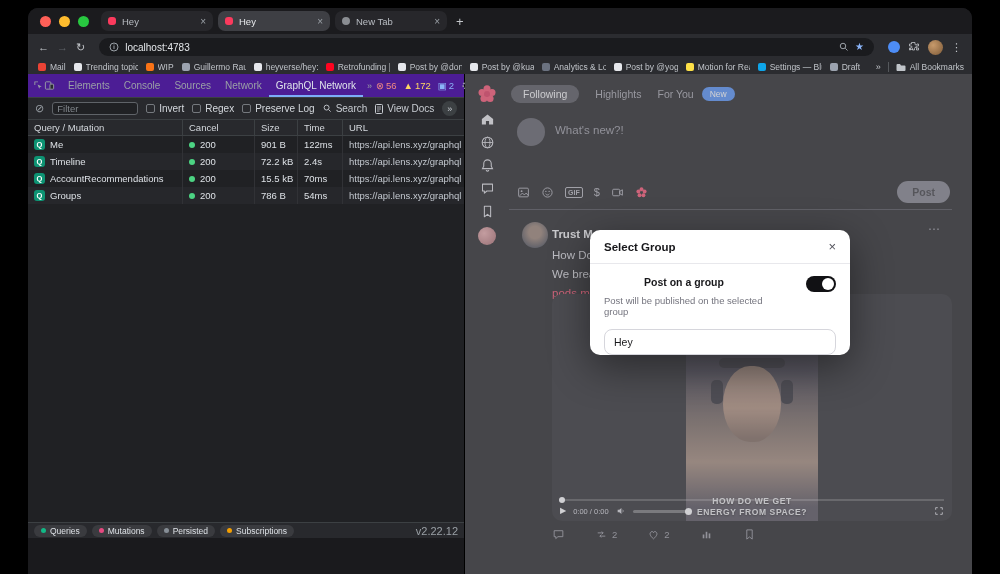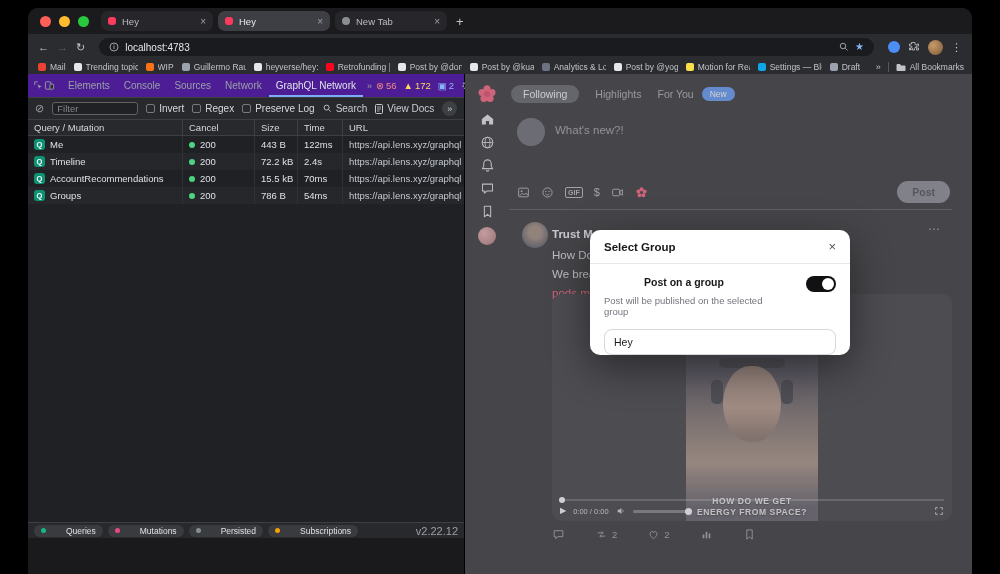--- a/index.html
+++ b/index.html
@@ -80,21 +80,21 @@
   .c-qm{width:155px;}.c-status{width:72px;}.c-size{width:43px;}.c-time{width:45px;}
   .c-url{flex:1;border-right:none;}
   .dt-row{height:17px;flex:none;display:flex;align-items:center;font-size:9.5px;color:#dde1e6;background:#202124;}
   .dt-row.alt{background:#26272b;}
   .dt-row .c{border-right:1px solid #313236;}
   .dt-row .c-url{border-right:none;color:#c3c8cf;}
   .qb{width:11px;height:11px;border-radius:3px;background:#0d9373;color:#fff;font-size:7.5px;font-weight:bold;display:flex;align-items:center;justify-content:center;margin-right:5px;flex:none;}
   .gd{width:6px;height:6px;border-radius:50%;background:#4cd483;margin-right:5px;flex:none;}
   .dt-fill{flex:1;background:#202124;}
   .dt-footer{height:16px;flex:none;display:flex;align-items:center;gap:5px;padding:0 6px;background:#28292d;border-top:1px solid #3c4043;}
-  .chip{display:flex;align-items:center;gap:20px;background:#3a3b3f;border-radius:8px;padding:1px 7px;font-size:8.5px;color:#dde1e6;}
+  .chip{display:flex;align-items:center;gap:4px;background:#3a3b3f;border-radius:8px;padding:1px 7px;font-size:8.5px;color:#dde1e6;}
   .cdot{width:5px;height:5px;border-radius:50%;flex:none;}
   .ver{margin-left:auto;font-size:11px;color:#9aa0a6;}
   .dt-bottom{height:36px;flex:none;background:#1a1a1d;}
 
   
   .app{flex:1;position:relative;background:#050507;overflow:hidden;}
   .app-inner{position:absolute;inset:0;}
   .rail{position:absolute;left:10px;top:10px;width:24px;display:flex;flex-direction:column;align-items:center;gap:8px;}
   .logo{display:flex;}
   .ricon{display:flex;color:#d6d6db;}
@@ -382,21 +382,21 @@
 
         <div class="dt-row">
           <span class="c c-qm">
               <span class="qb">Q</span>
               <span>Me</span>
             </span>
           <span class="c c-status">
               <span class="gd"></span>
               <span>200</span>
             </span>
-          <span class="c c-size">443 B</span>
+          <span class="c c-size">901 B</span>
           <span class="c c-time">122ms</span>
           <span class="c c-url">https://api.lens.xyz/graphql</span>
         </div>
         <div class="dt-row alt">
           <span class="c c-qm">
               <span class="qb">Q</span>
               <span>Timeline</span>
             </span>
           <span class="c c-status">
               <span class="gd"></span>

